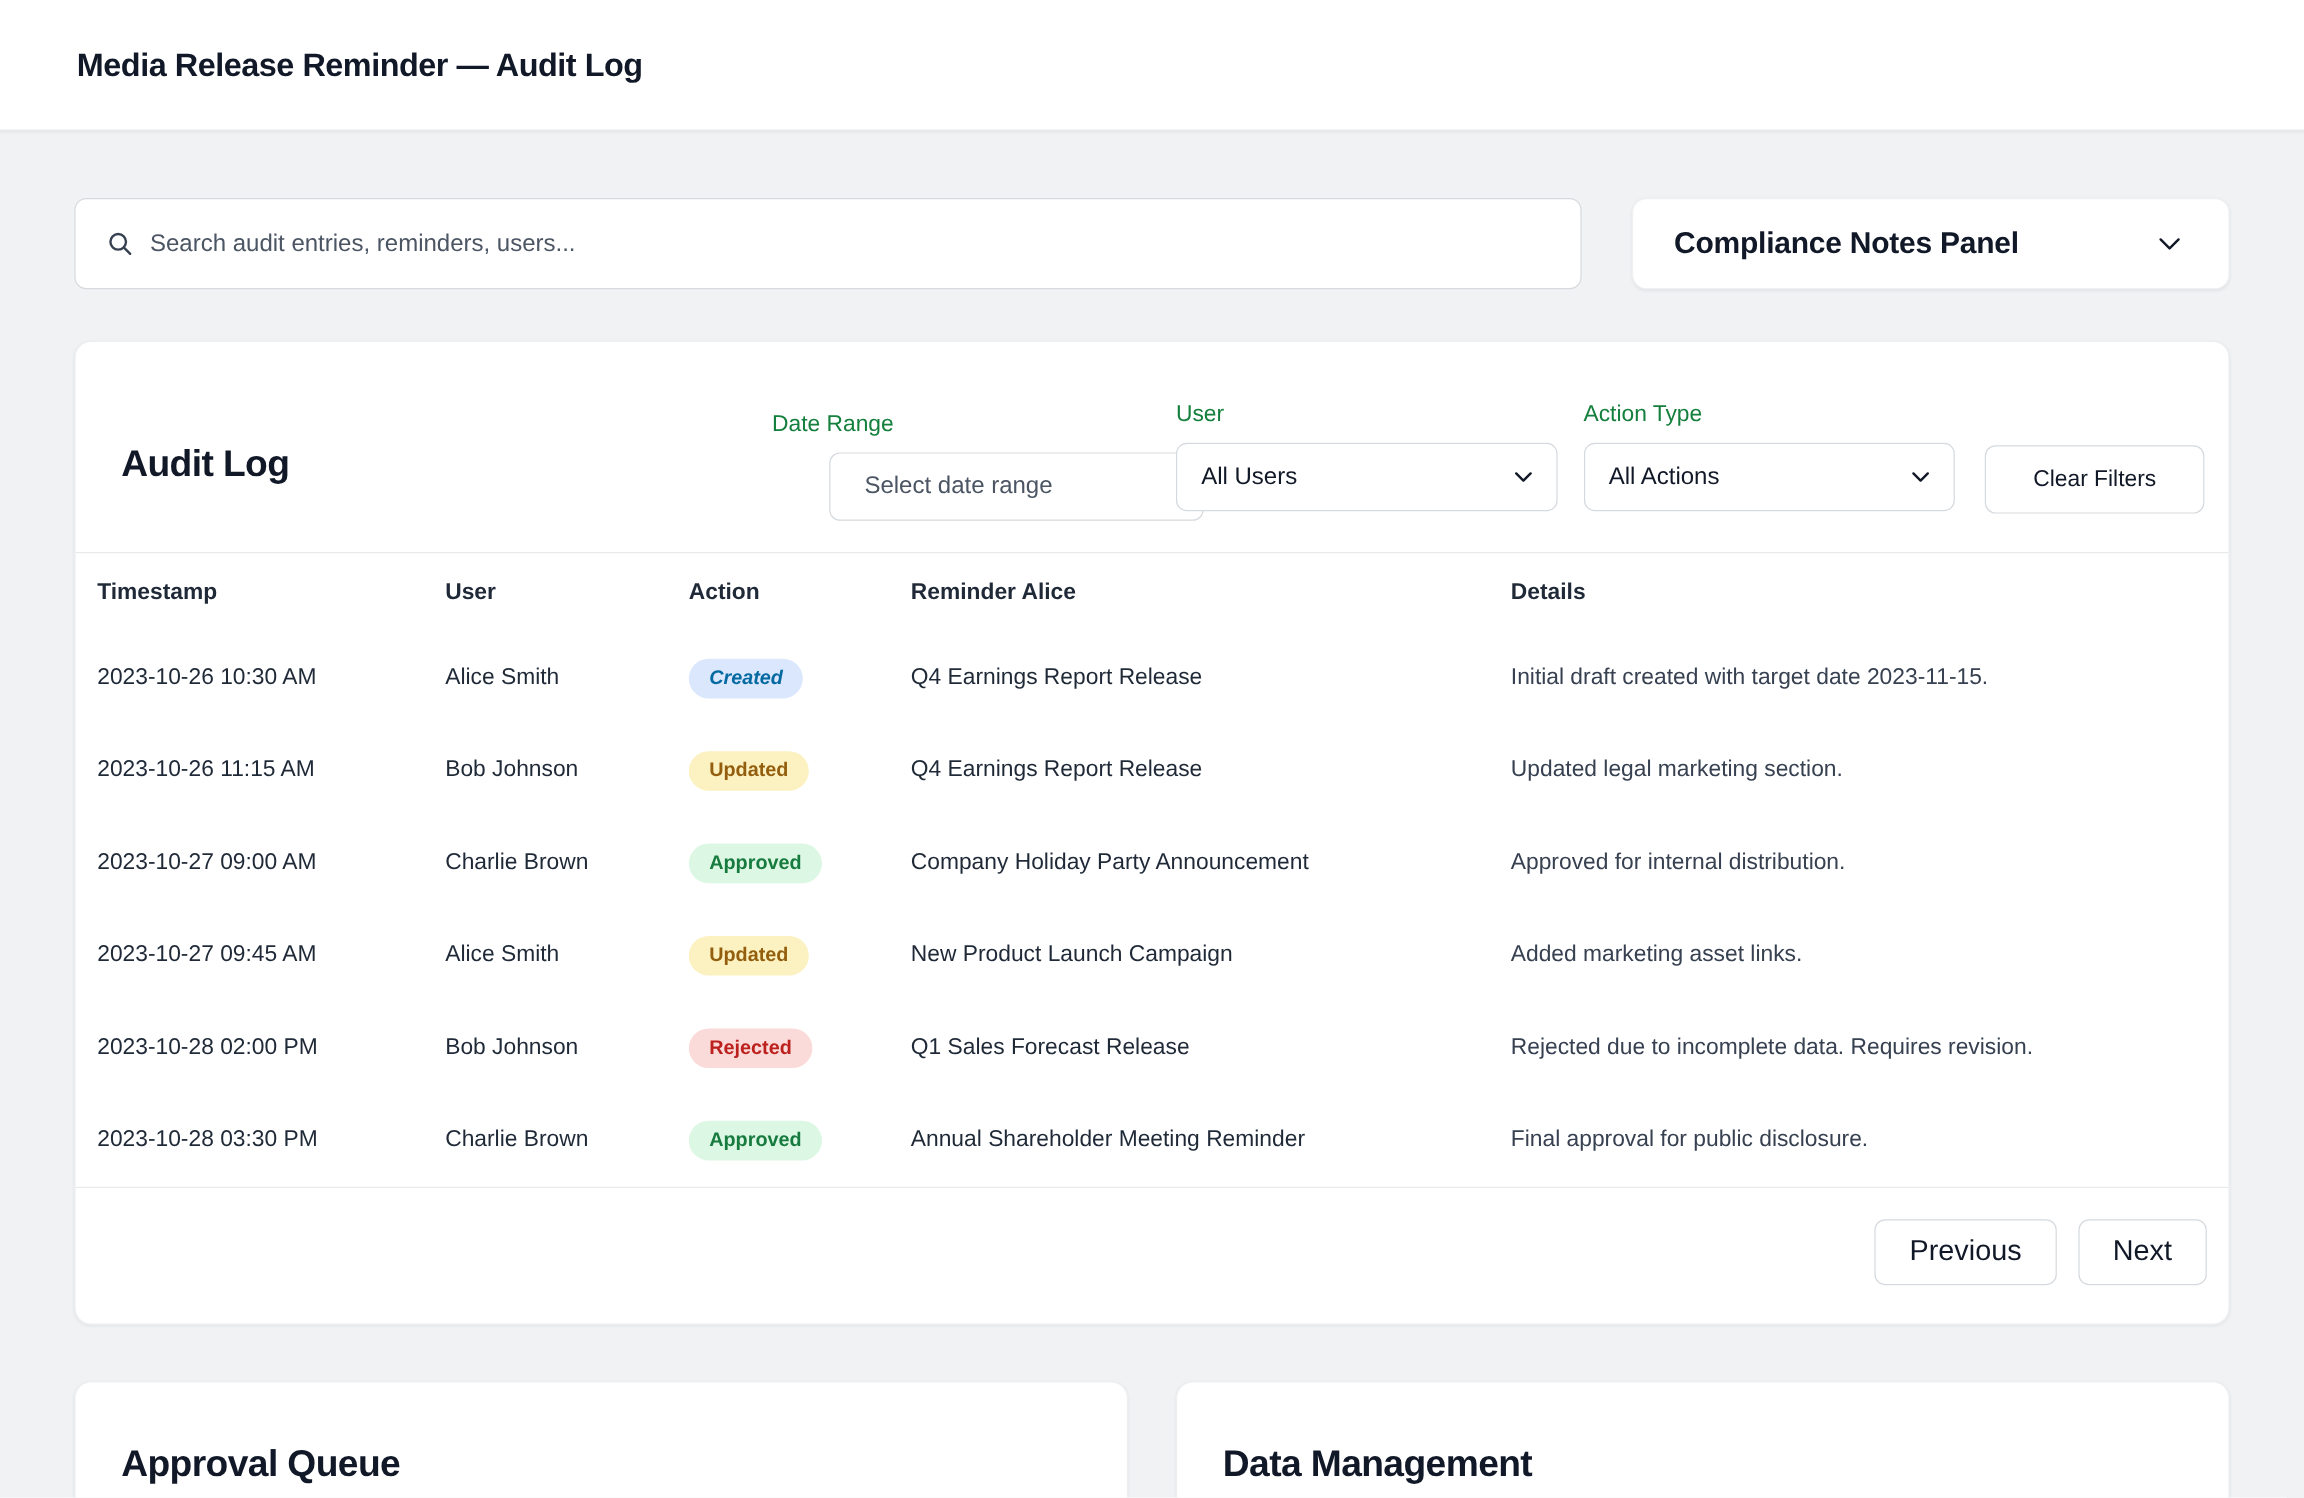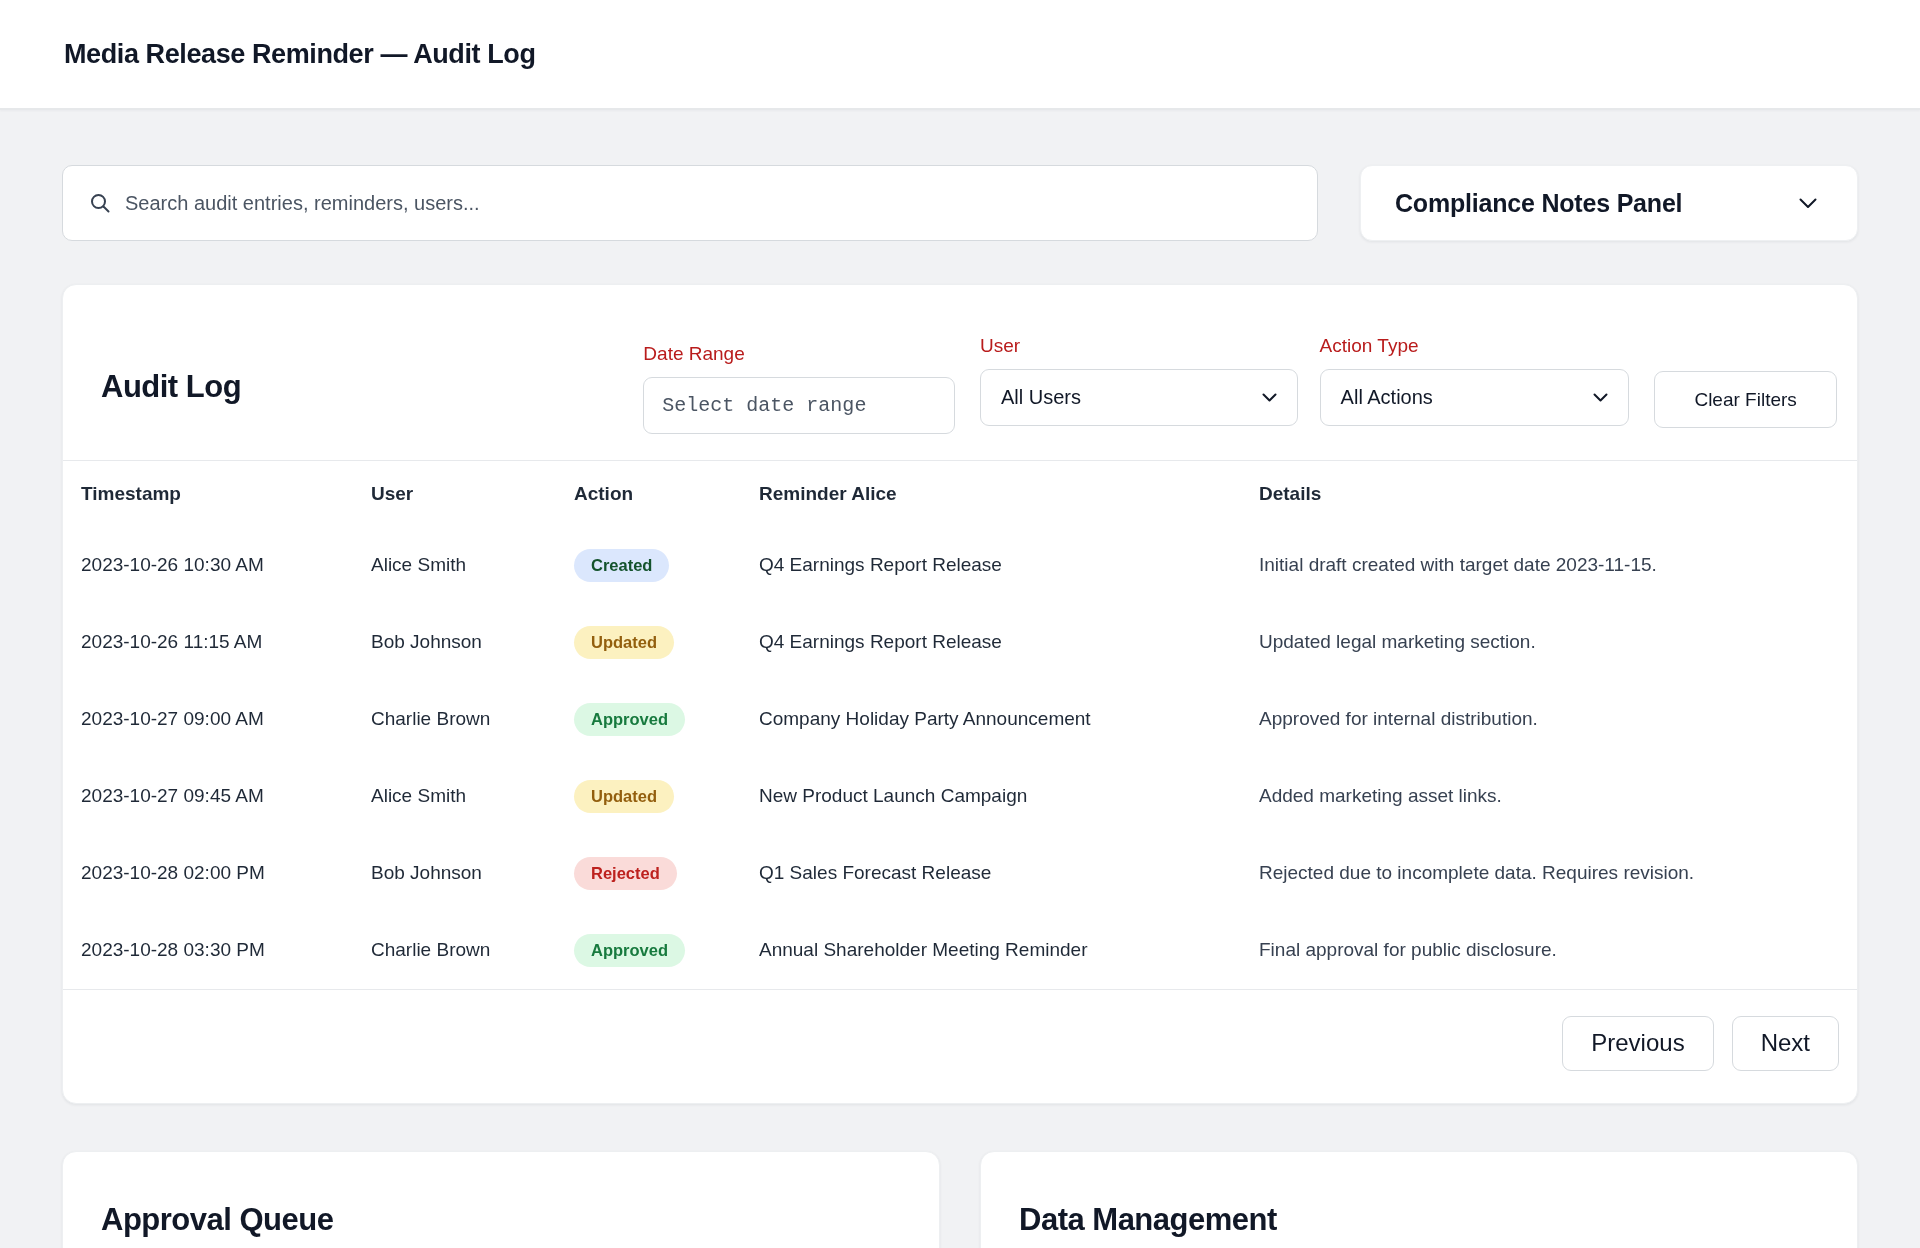--- a/index.html
+++ b/index.html
@@ -102,36 +102,37 @@
     font-weight: 700;
     letter-spacing: -0.5px;
   }
   .filter-group { display: flex; flex-direction: column; }
   .fg-date   { width: 312px; margin-right: 25px; margin-top: 8px; }
   .fg-user   { width: 318px; margin-right: 22px; }
   .fg-action { width: 310px; margin-right: 25px; }
   .filter-label {
     font-size: 19px;
     font-weight: 500;
-    color: #b91c1c;
+    color: #15803d;
     margin-bottom: 12px;
   }
   .text-input, .select-box {
     height: 57px;
     border: 1px solid #d6dade;
     border-radius: 9px;
     background: #ffffff;
     font-size: 20px;
     color: #111827;
   }
   .text-input {
     width: 100%;
-    padding: 0 18px;
-    font-family: Liberation Mono, monospace;
+    padding: 0 28px;
+    font-family: Liberation Sans, sans-serif;
     outline: none;
+    margin-left: 48px;
   }
   .text-input::placeholder { color: #4b5563; opacity: 1; }
   .select-box {
     display: flex;
     align-items: center;
     justify-content: space-between;
     padding: 10px 20px;
     cursor: pointer;
   }
   .clear-btn {
@@ -302,21 +303,21 @@
           <th>User</th>
           <th>Action</th>
           <th>Reminder Alice</th>
           <th>Details</th>
         </tr>
       </thead>
       <tbody>
         <tr>
           <td>2023-10-26 10:30 AM</td>
           <td>Alice Smith</td>
-          <td><span class="badge" style="background: rgb(219, 231, 253); color: #14532d;">Created</span></td>
+          <td><span class="badge" style="background: rgb(219, 231, 253); color: #0369a1; font-style: italic;">Created</span></td>
           <td>Q4 Earnings Report Release</td>
           <td class="details">Initial draft created with target date 2023-11-15.</td>
         </tr>
         <tr>
           <td>2023-10-26 11:15 AM</td>
           <td>Bob Johnson</td>
           <td><span class="badge" style="background: rgb(252, 241, 192); color: rgb(147, 95, 14);">Updated</span></td>
           <td>Q4 Earnings Report Release</td>
           <td class="details">Updated legal marketing section.</td>
         </tr>

